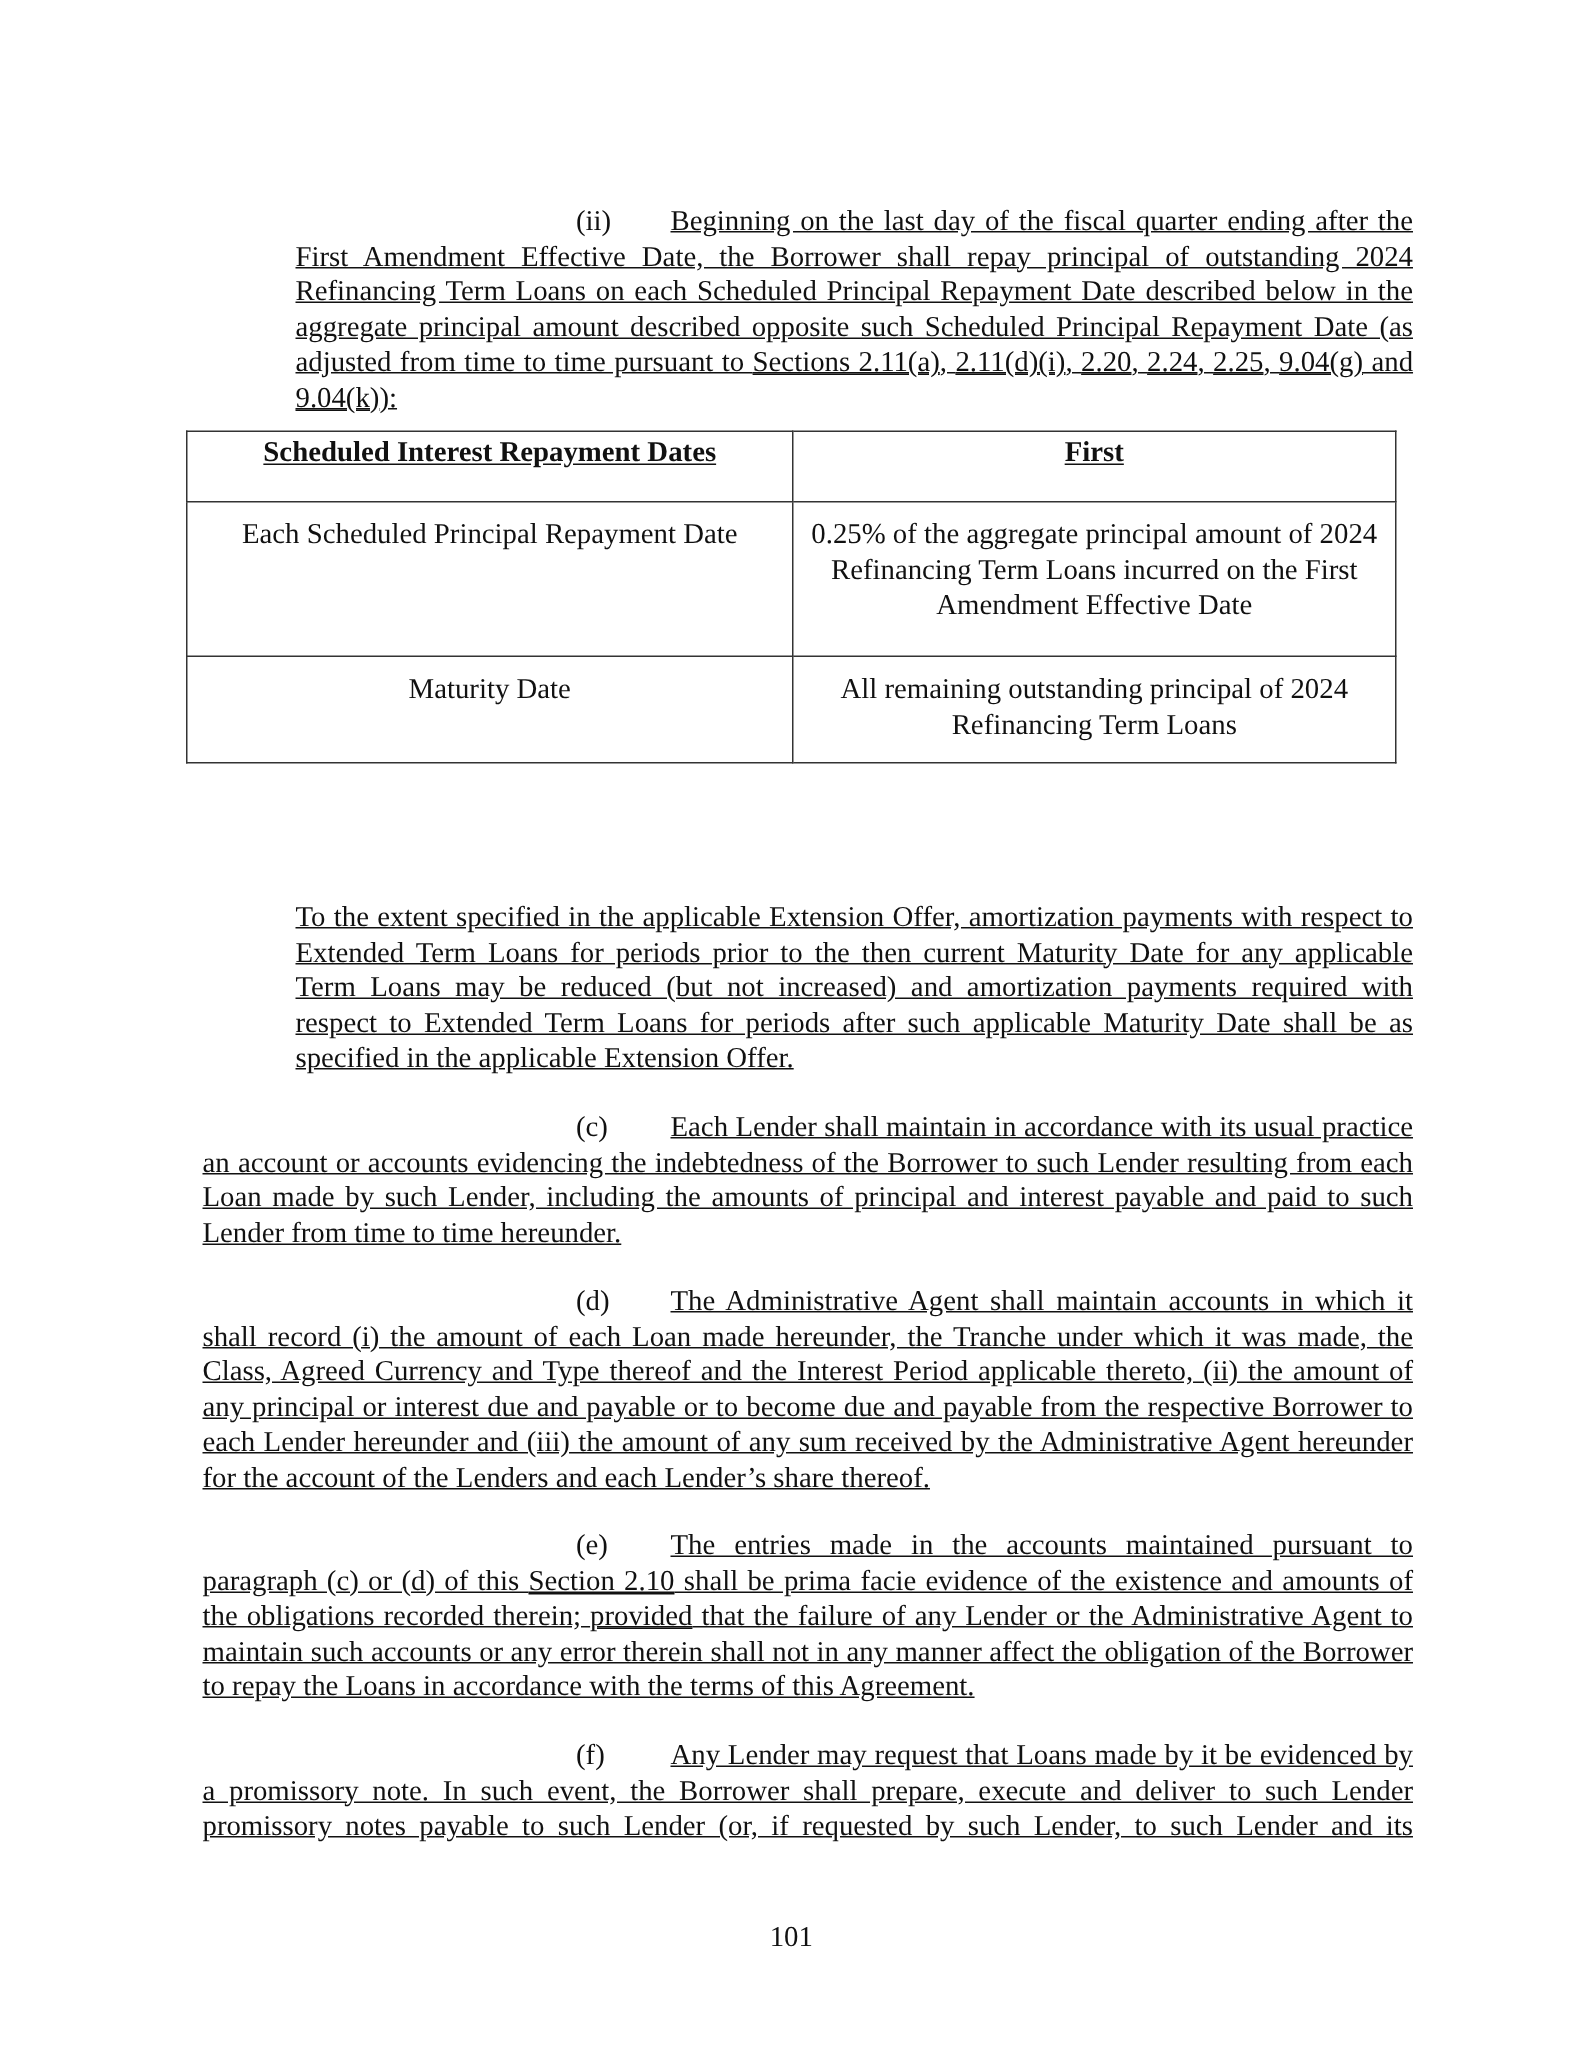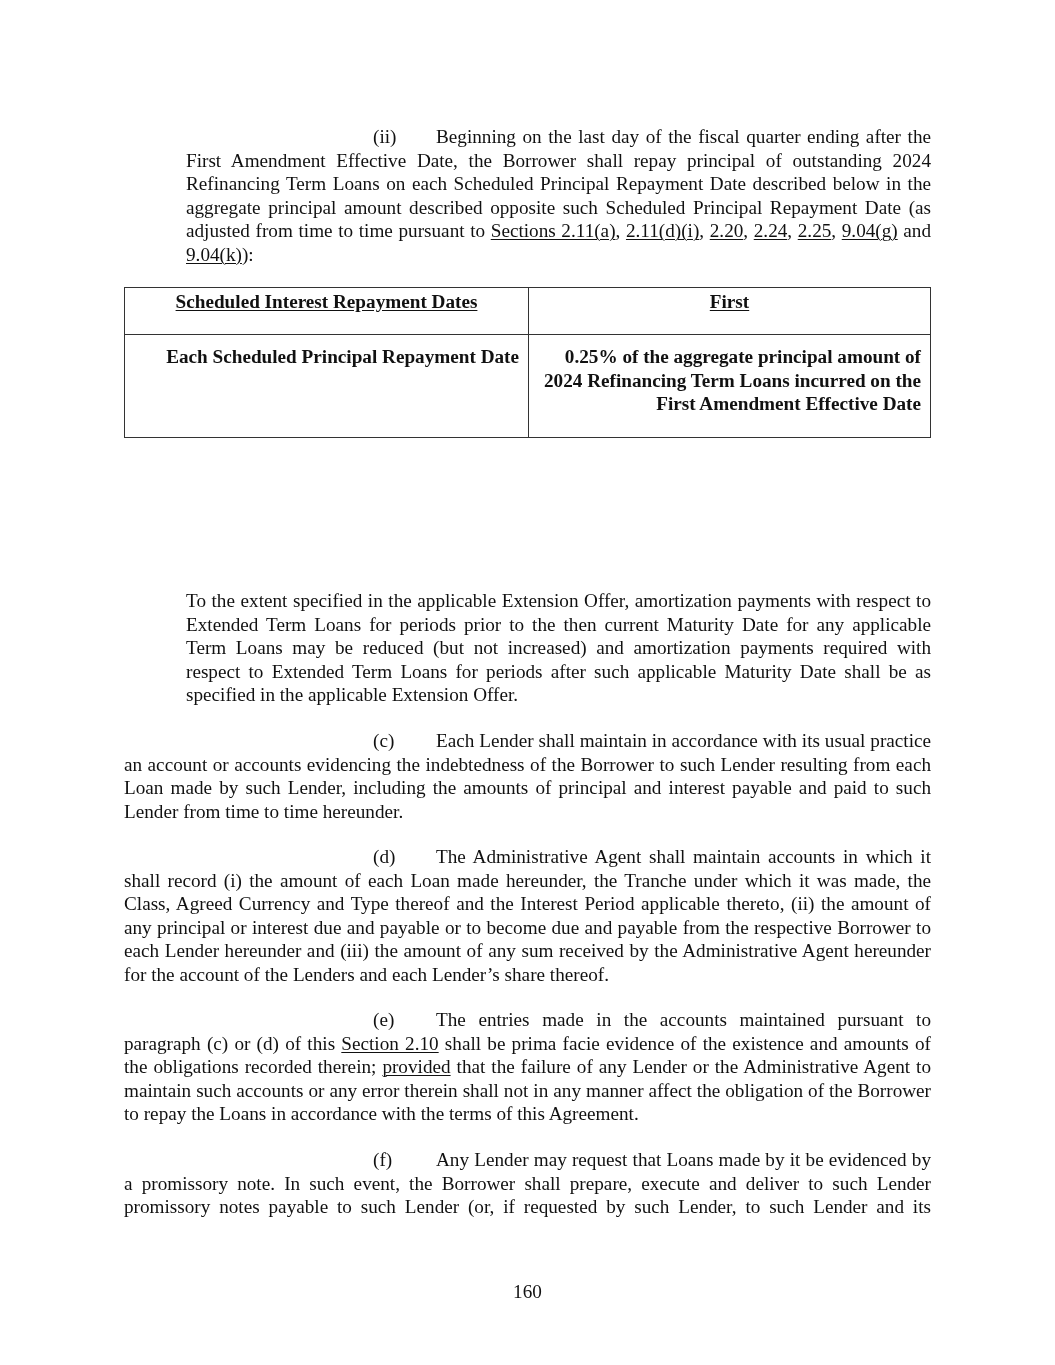--- a/index.html
+++ b/index.html
@@ -19,21 +19,22 @@
     }
     .page {
       position: absolute;
       left: 0; top: 0;
       width: 1055px; height: 1365px;
     }
     .para {
       position: absolute;
       text-align: justify;
       text-align-last: left;
-      margin: 0;
+      margin: 11px;
+      text-decoration: underline;
     }
     .indent-block {
       left: 186px;
       width: 745px;
     }
     .full-block {
       left: 124px;
       width: 807px;
     }
     .label-tab {
@@ -51,22 +52,22 @@
       top: 287px;
       width: 807px;
       border-collapse: collapse;
       font-size: 19.2px;
       line-height: 23.6px;
     }
     table.sched th, table.sched td {
       border: 1px solid #333333;
       vertical-align: top;
       padding: 0 9px;
-      text-align: right;
-      font-weight: bold;
+      text-align: center;
+      font-weight: normal;
     }
     table.sched th {
       font-weight: bold;
       text-align: center;
       height: 44px;
       padding-top: 2px;
     }
     table.sched th span { text-decoration: underline; text-underline-offset: 2px; }
     table.sched td.c1 { width: 385px; }
     table.sched tr.r1 td { height: 92px; padding-top: 10px; }
@@ -92,29 +93,33 @@
       <tr>
         <th><span>Scheduled Interest Repayment Dates</span></th>
         <th><span>First</span></th>
       </tr>
     </thead>
     <tbody>
       <tr class="r1">
         <td class="c1">Each Scheduled Principal Repayment Date</td>
         <td>0.25% of the aggregate principal amount of 2024 Refinancing Term Loans incurred on the First Amendment Effective Date</td>
       </tr>
+      <tr class="r2">
+        <td class="c1">Maturity Date</td>
+        <td>All remaining outstanding principal of 2024 Refinancing Term Loans</td>
+      </tr>
     </tbody>
   </table>
 
 
   <p class="para indent-block" style="top:589px;">To the extent specified in the applicable Extension Offer, amortization payments with respect to Extended Term Loans for periods prior to the then current Maturity Date for any applicable Term Loans may be reduced (but not increased) and amortization payments required with respect to Extended Term Loans for periods after such applicable Maturity Date shall be as specified in the applicable Extension Offer.</p>
 
   <p class="para full-block" style="top:729px;"><span class="lead-space" style="width:249px;"></span><span class="label-tab">(c)</span><span>Each Lender shall maintain in accordance with its usual practice an account or accounts evidencing the indebtedness of the Borrower to such Lender resulting from each Loan made by such Lender, including the amounts of principal and interest payable and paid to such Lender from time to time hereunder.</span></p>
 
   <p class="para full-block" style="top:845px;"><span class="lead-space" style="width:249px;"></span><span class="label-tab">(d)</span><span>The Administrative Agent shall maintain accounts in which it shall record (i) the amount of each Loan made hereunder, the Tranche under which it was made, the Class, Agreed Currency and Type thereof and the Interest Period applicable thereto, (ii) the amount of any principal or interest due and payable or to become due and payable from the respective Borrower to each Lender hereunder and (iii) the amount of any sum received by the Administrative Agent hereunder for the account of the Lenders and each Lender’s share thereof.</span></p>
 
   <p class="para full-block" style="top:1008px;"><span class="lead-space" style="width:249px;"></span><span class="label-tab">(e)</span><span>The entries made in the accounts maintained pursuant to paragraph (c) or (d) of this </span><span class="u">Section 2.10</span><span> shall be prima facie evidence of the existence and amounts of the obligations recorded therein; </span><span class="u">provided</span><span> that the failure of any Lender or the Administrative Agent to maintain such accounts or any error therein shall not in any manner affect the obligation of the Borrower to repay the Loans in accordance with the terms of this Agreement.</span></p>
 
   <p class="para full-block" style="top:1148px; text-align-last: justify;"><span class="lead-space" style="width:249px;"></span><span class="label-tab">(f)</span><span>Any Lender may request that Loans made by it be evidenced by a promissory note.  In such event, the Borrower shall prepare, execute and deliver to such Lender promissory notes payable to such Lender (or, if requested by such Lender, to such Lender and its</span></p>
 
-  <div class="page-number">160</div>
+  <div class="page-number">101</div>
 
 </div>
 
 </body></html>

